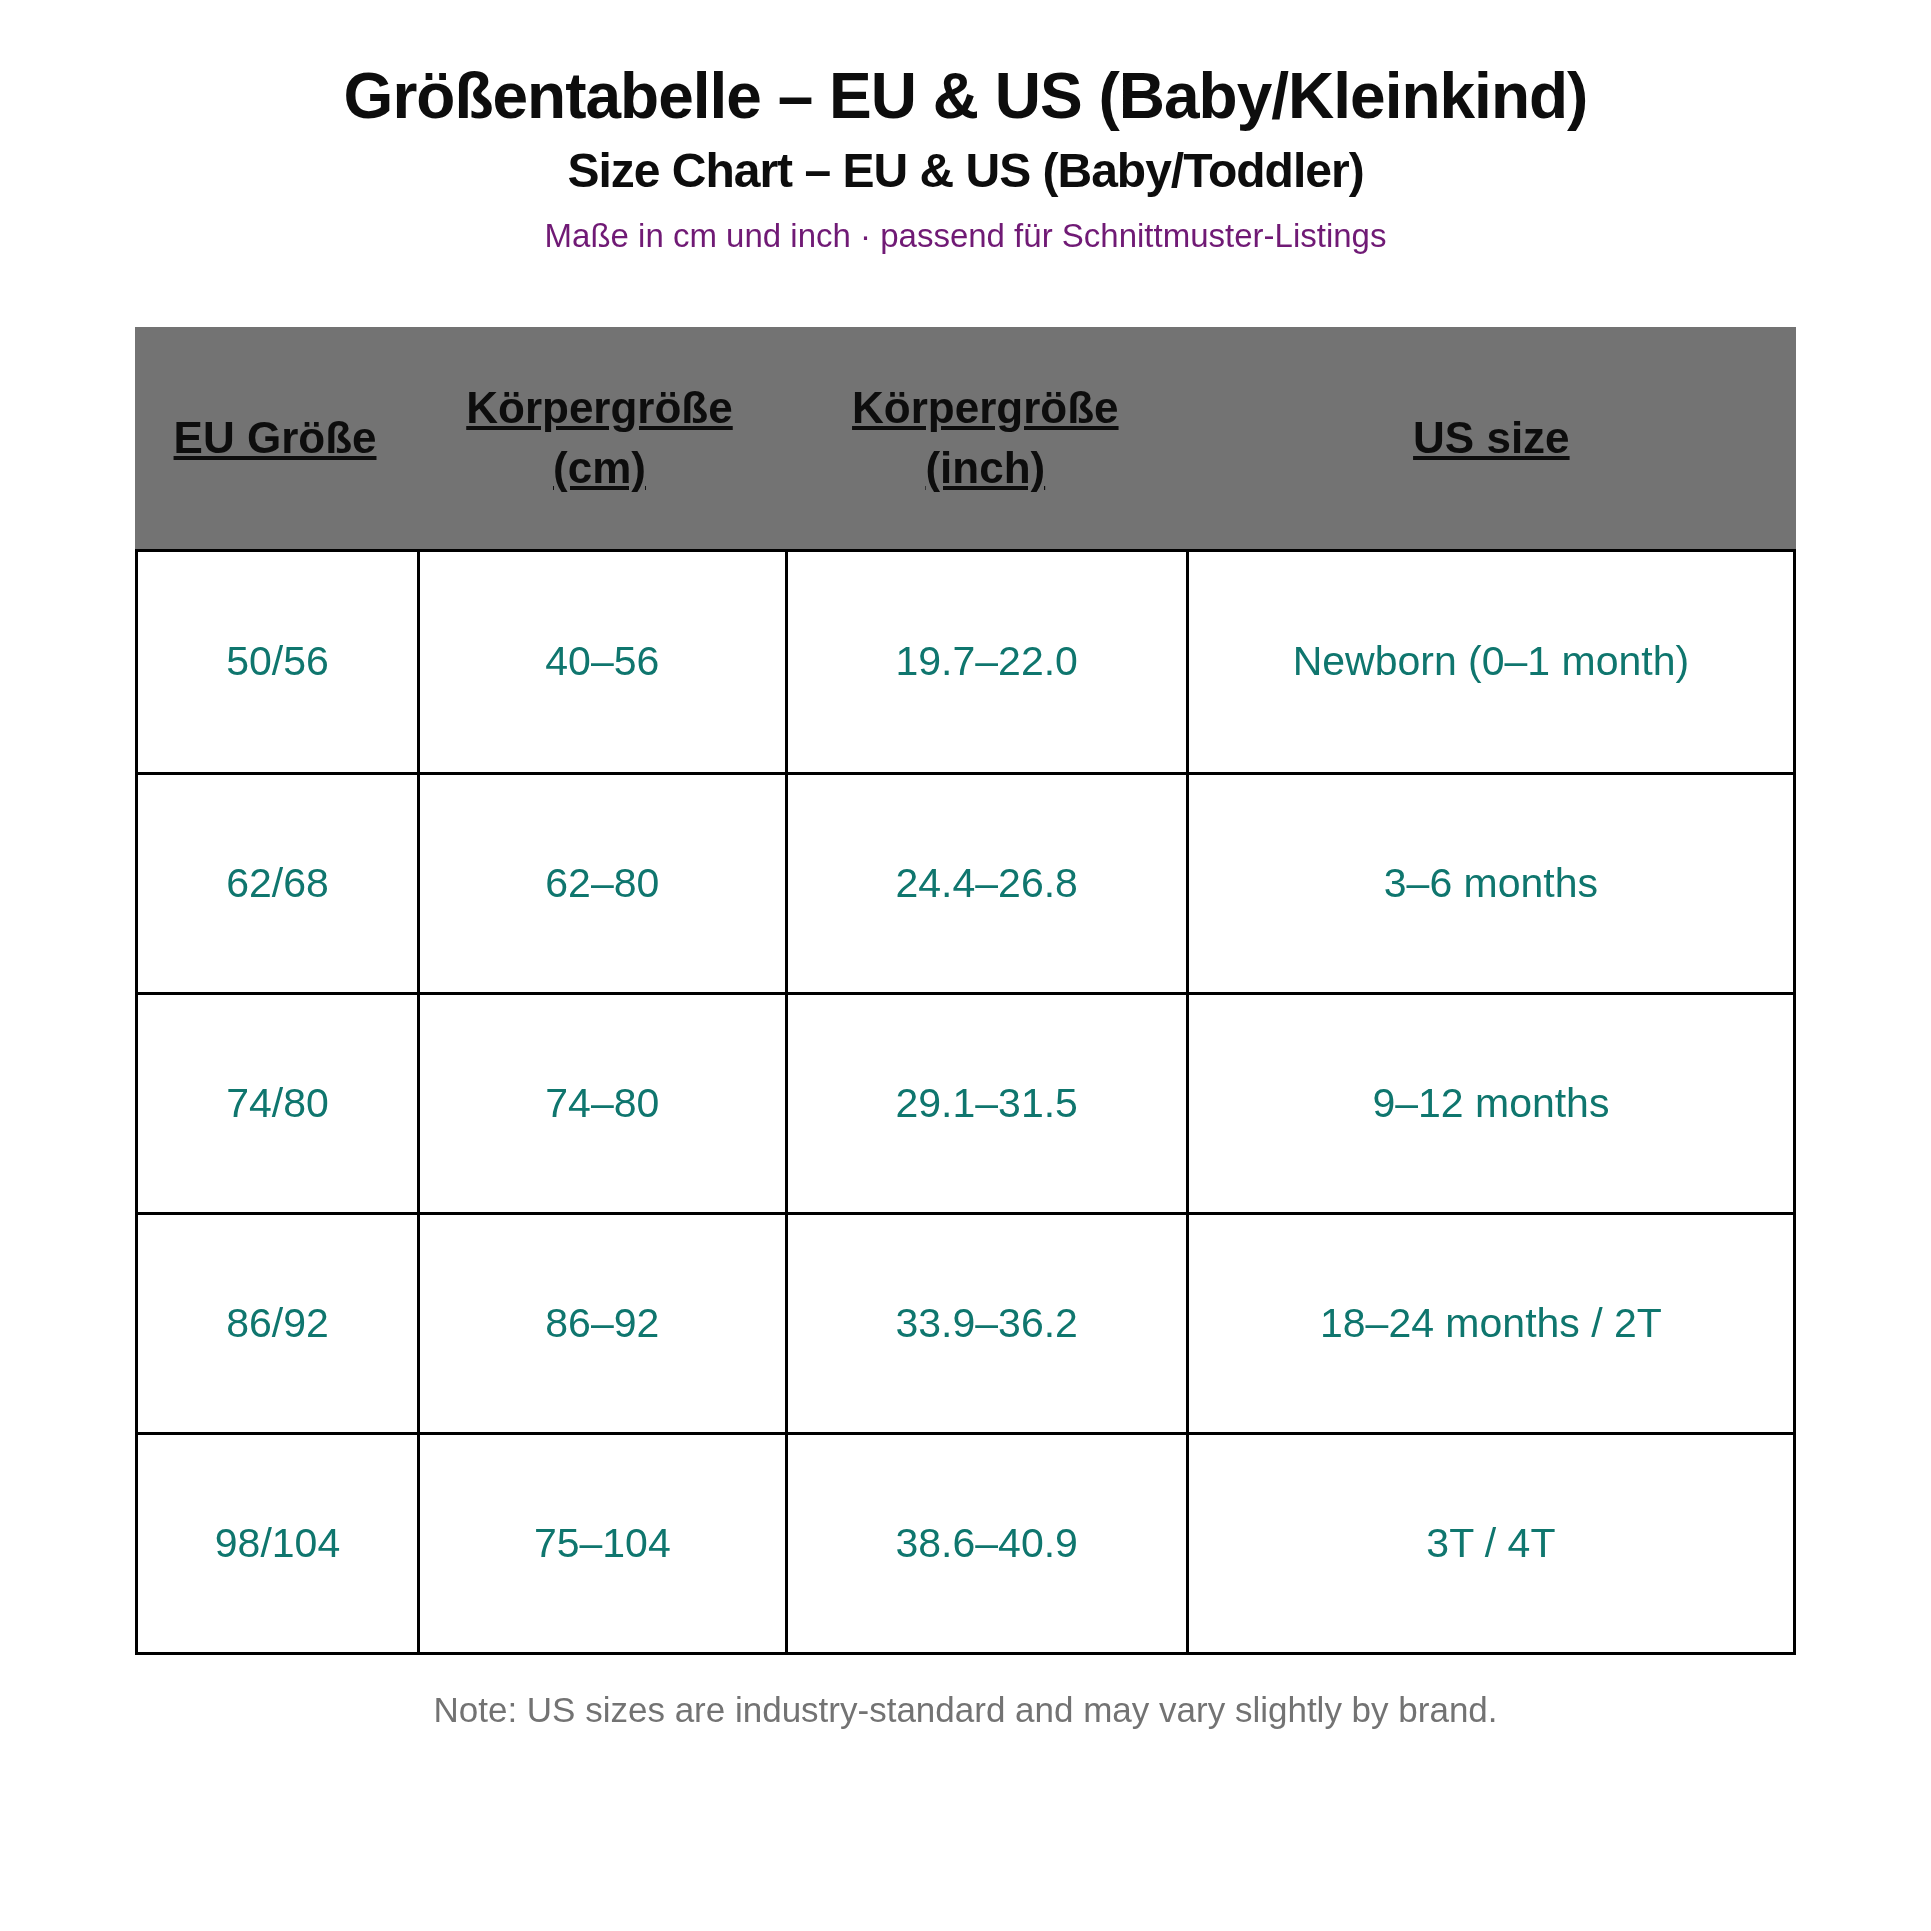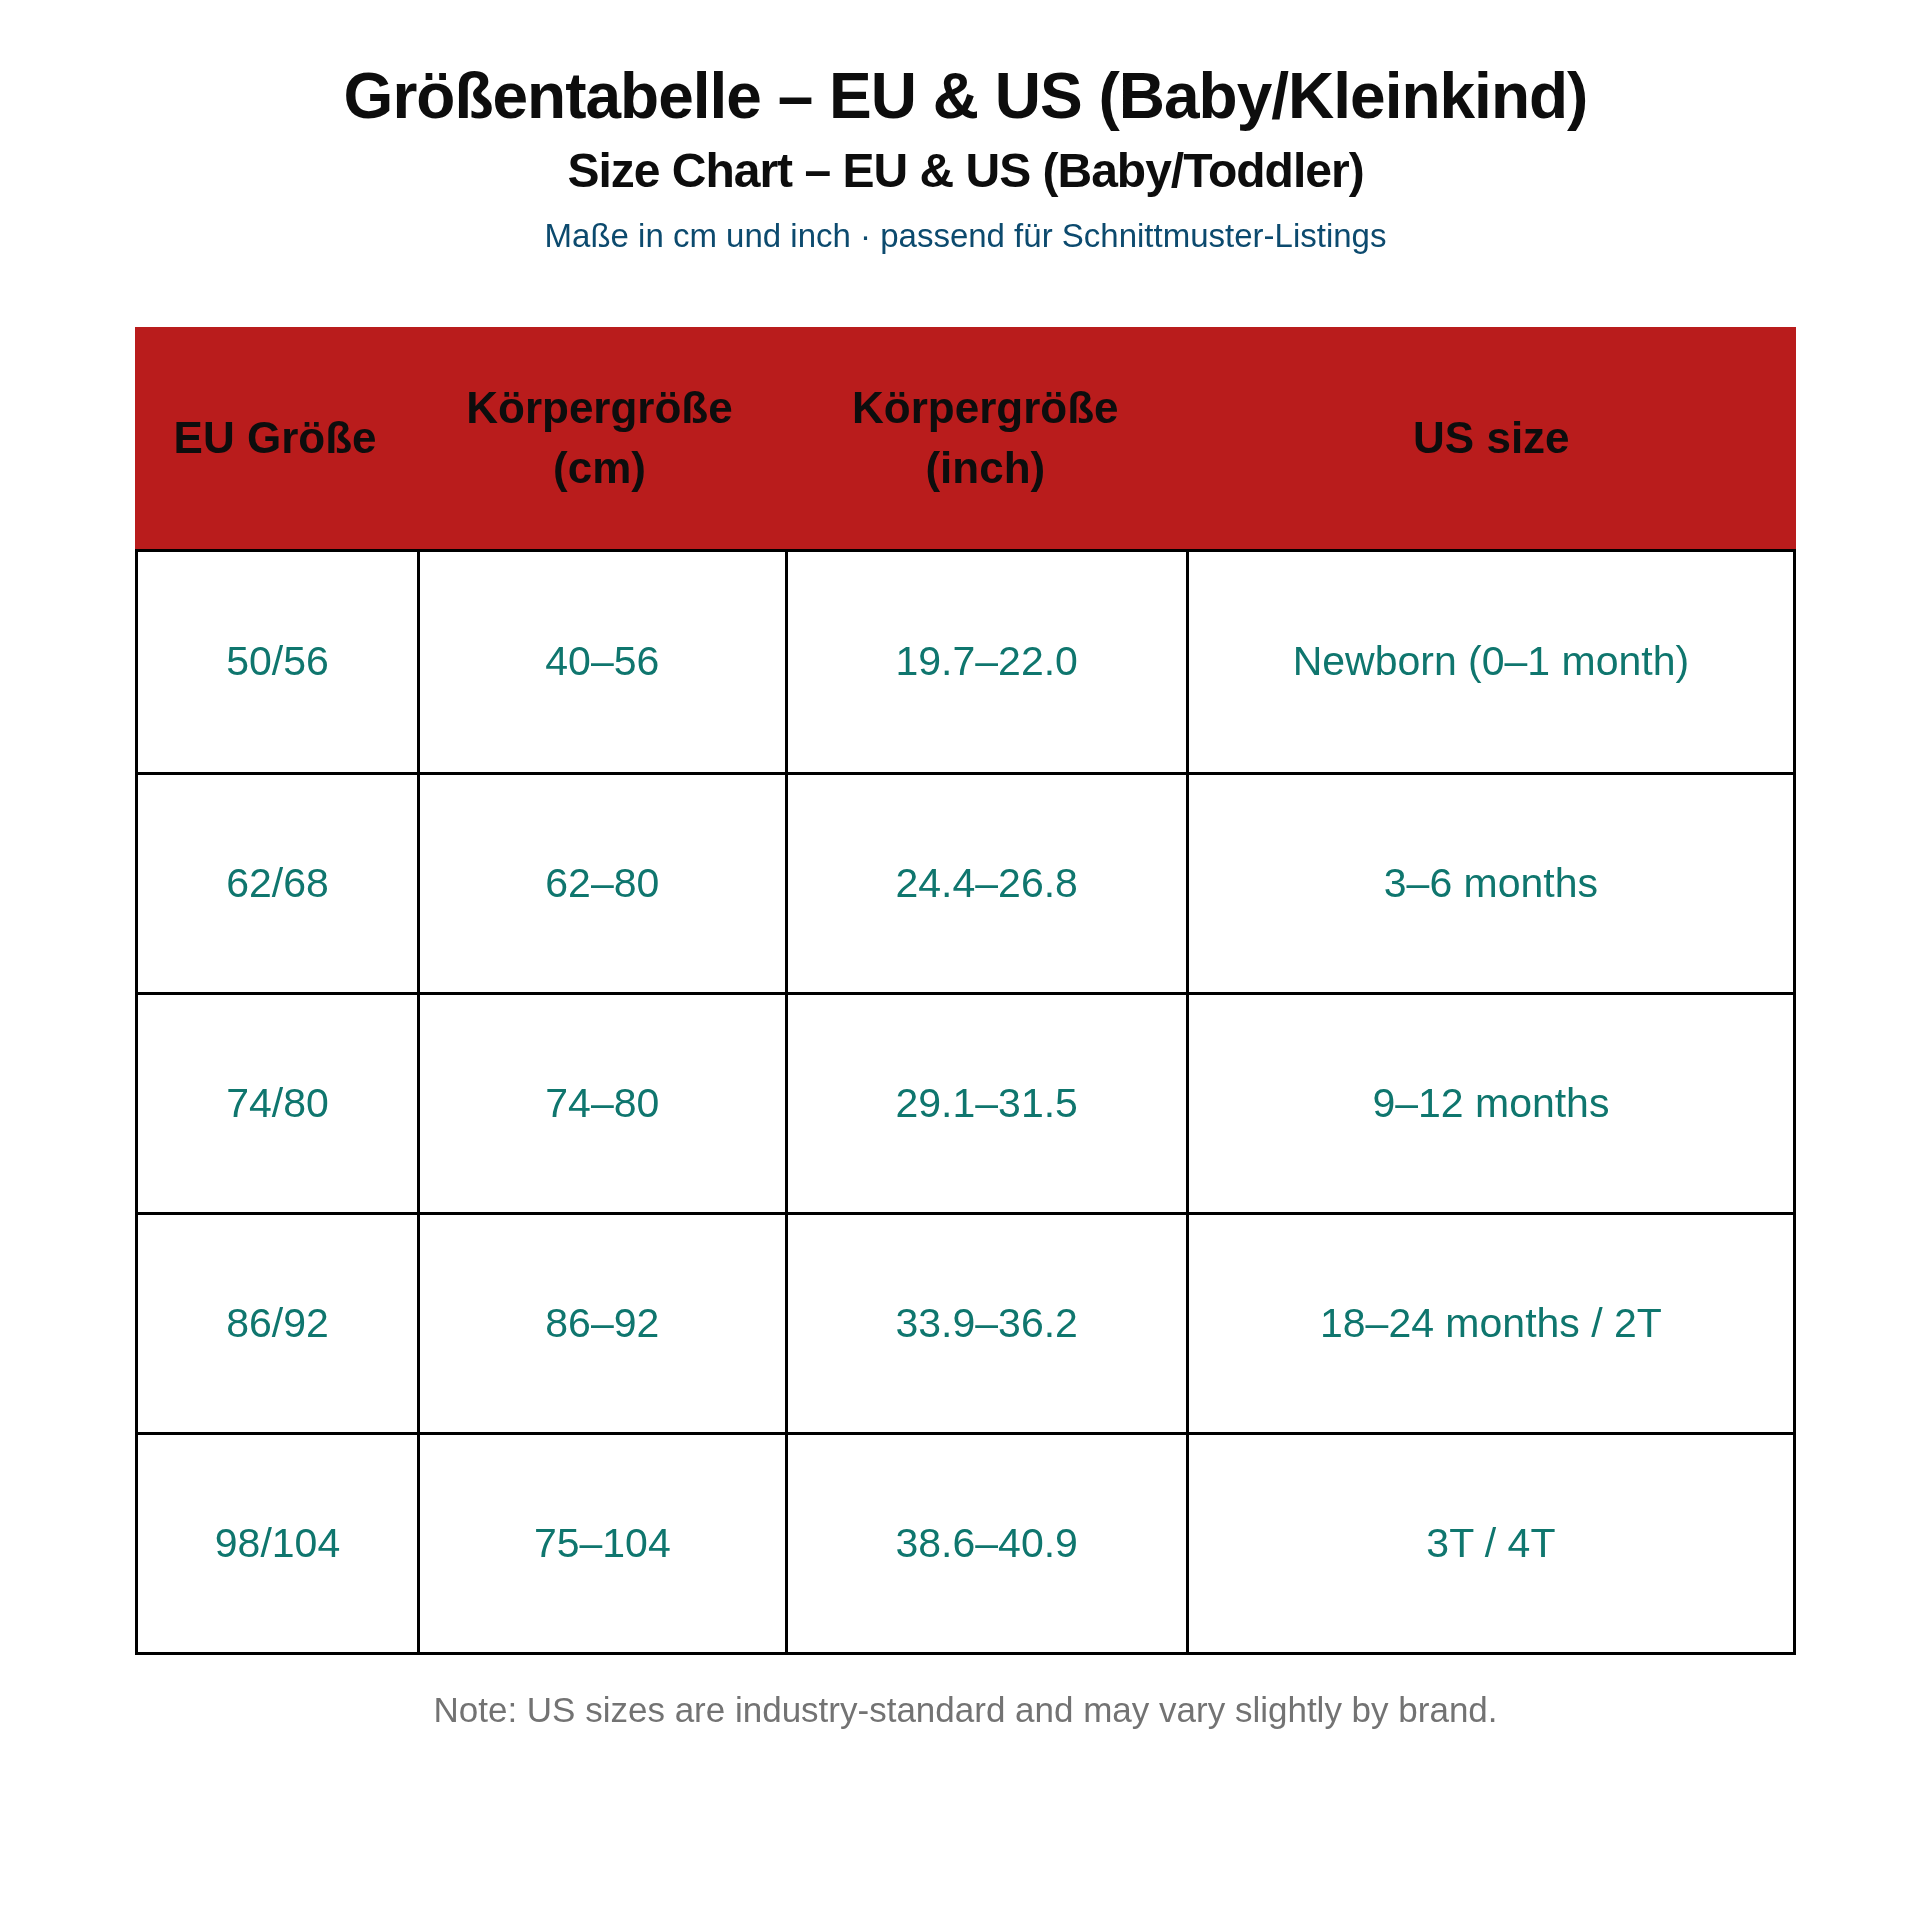--- a/index.html
+++ b/index.html
@@ -33,32 +33,33 @@
     font-weight: bold;
     text-align: center;
     letter-spacing: -1px;
   }
   .subtitle {
     margin: 9.7px 0 0 0;
     font-size: 33px;
     line-height: 42px;
     font-weight: normal;
     text-align: center;
-    color: #0c4a6e;
+    color: #701a75;
   }
   .table-wrap {
     margin: 70px 135px 0 135px;
     width: 1661px;
     box-sizing: border-box;
   }
   .thead {
     display: grid;
     grid-template-columns: 290fr 382fr 417fr 631fr;
     height: 222px;
-    background: #b91c1c;
+    background: #737373;
+    text-decoration: underline;
   }
   .th {
     display: flex;
     flex-direction: column;
     align-items: center;
     justify-content: center;
     font-size: 44px;
     line-height: 60px;
     font-weight: bold;
     text-align: center;

